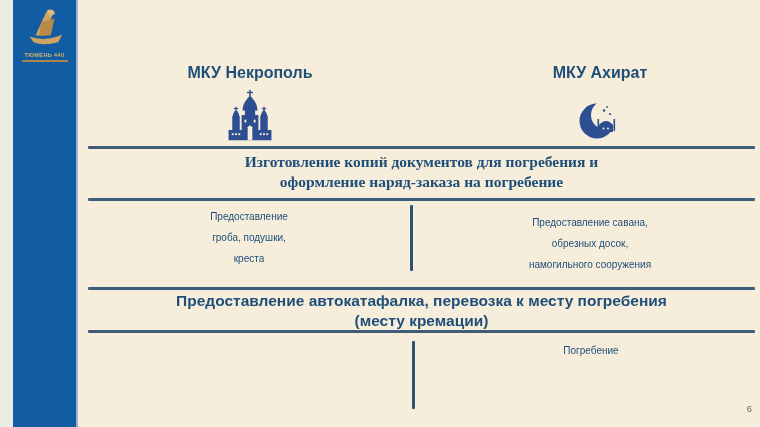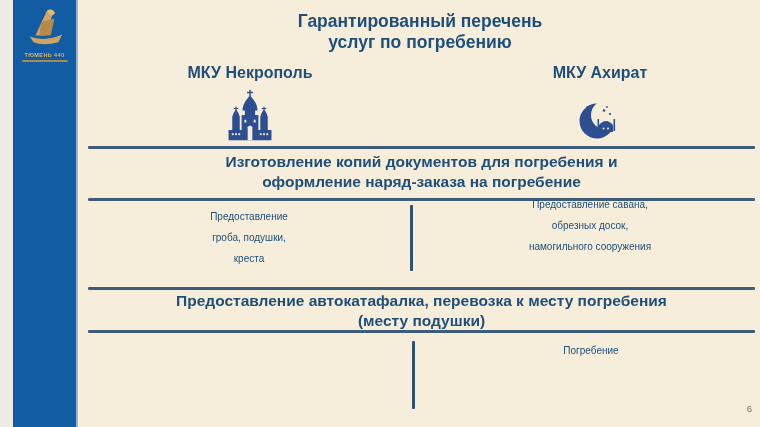--- a/index.html
+++ b/index.html
@@ -47,22 +47,20 @@
         <path d="M14 30 L26 4 L32 8 L24 30 Z" fill="#cfa462"></path>
         <path d="M26 4 C29 1.5 33.5 2.5 34.5 7 L30 9.5 Z" fill="#e0bc7a"></path>
         <path d="M20 16 L34 12 L30 30 L18 30 Z" fill="#b68a48"></path>
         <path d="M8 31 Q24 37 42 29 L38 37 Q22 41 12 37 Z" fill="#cfa462"></path>
       </svg>
       <span class="logo-title">ТЮМЕНЬ 440</span>
       <div class="logo-subline"></div>
     </div>
   </div>
 
-  <div class="title">Гарантированный перечень
-услуг по погребению</div>
 
   <div class="col-hdr left">МКУ Некрополь</div>
   <div class="col-hdr right">МКУ Ахират</div>
 
   <div class="icon-wrap" style="left:222px;top:89px;">
     <svg width="56" height="54" viewBox="0 0 60 56">
       <g fill="#2d4f92">
         <rect x="29.2" y="0" width="1.6" height="7"></rect>
         <rect x="26.8" y="2" width="6.4" height="1.6"></rect>
         <path d="M30 6 C24.5 12 22 16.5 22 22 L38 22 C38 16.5 35.5 12 30 6 Z"></path>
@@ -106,37 +104,37 @@
       </g>
       <g fill="#f6eedb">
         <circle cx="26.5" cy="30.5" r="1"></circle>
         <circle cx="31" cy="30.5" r="1"></circle>
       </g>
     </svg>
   </div>
 
   <div class="hr" style="top:146px;"></div>
 
-  <div class="row-text" style="top:152px;">Изготовление копий документов для погребения и
+  <div class="row-text" style="top:152px;font-family:Liberation Serif, serif;">Изготовление копий документов для погребения и
 оформление наряд-заказа на погребение</div>
 
   <div class="hr" style="top:198px;"></div>
 
   <div class="cell" style="left:90px;top:206px;width:318px;">Предоставление
 гроба, подушки,
 креста</div>
   <div class="vdiv" style="left:410px;top:205px;height:66px;"></div>
-  <div class="cell" style="left:425px;top:194px;width:330px;text-align:center;">Предоставление савана,
+  <div class="cell" style="left:425px;top:212px;width:330px;text-align:center;">Предоставление савана,
 обрезных досок,
 намогильного сооружения</div>
 
   <div class="hr" style="top:287px;"></div>
 
   <div class="row-text" style="top:291px;">Предоставление автокатафалка, перевозка к месту погребения
-(месту подушки)</div>
+(месту кремации)</div>
 
   <div class="hr" style="top:330px;"></div>
 
   <div class="vdiv" style="left:412px;top:341px;height:68px;"></div>
   <div class="cell" style="left:427px;top:340px;width:328px;">Погребение</div>
 
   <div class="page-num">6</div>
 
 </div>
 

